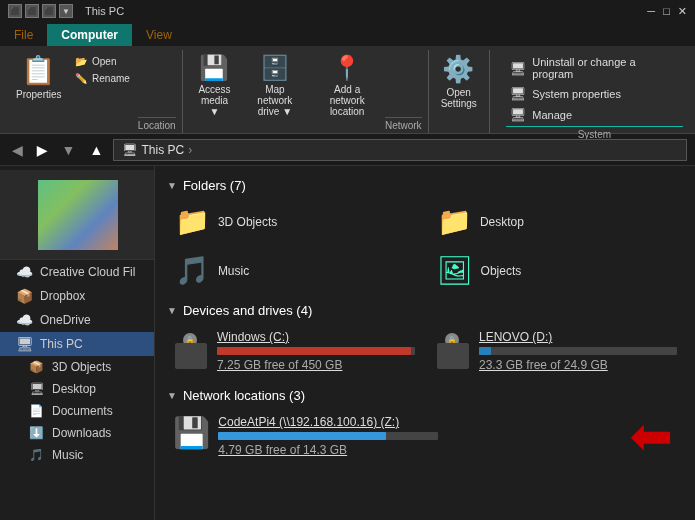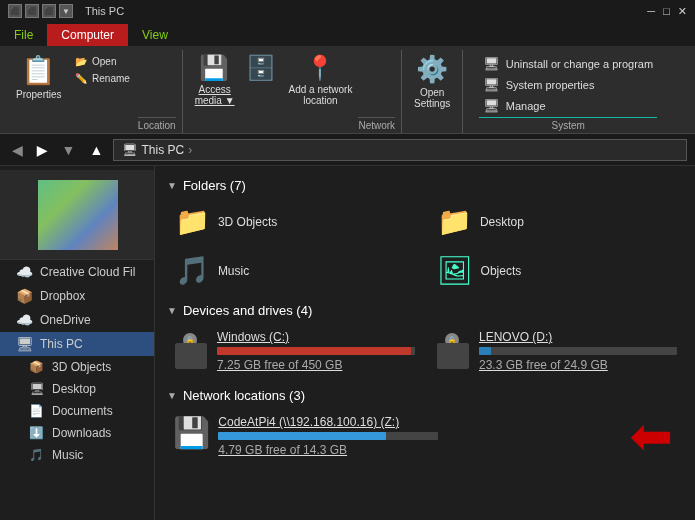--- a/index.html
+++ b/index.html
@@ -38,27 +38,28 @@
     .ribbon-tabs {
       display: flex;
       background: #1a1a1a;
       height: 24px;
       align-items: flex-end;
     }
     .ribbon-tab {
       padding: 4px 14px;
       font-size: 12px;
       cursor: pointer;
-      color: #84cc16;
+      color: #a16207;
       height: 22px;
       display: flex; align-items: center;
     }
     .ribbon-tab.active {
-      background: #b91c1c;
+      background: #0f766e;
       color: #fff;
+      font-weight: bold;
     }
 
     
     .ribbon {
       background: #2d2d2d;
       border-bottom: 1px solid #444;
       display: flex;
       height: 88px;
       padding: 4px 4px 0 4px;
     }
@@ -335,25 +336,27 @@
         <span>✏️</span>
         <span>Rename</span>
       </div>
     </div>
     <div class="ribbon-group-label">Location</div>
   </div>
 
   <div class="ribbon-large-group">
     <div class="ribbon-large-btn">
       <div style="font-size:24px;">💾</div>
-      <span style="font-size:10px; text-align:center; white-space:pre-line;text-decoration:underline;">Access
+      <span style="font-size:10px; text-align:center; white-space:pre-line;">Access
 media ▼</span>
     </div>
     <div class="ribbon-large-btn">
       <div style="font-size:24px;">🗄️</div>
+      <span style="font-size:10px; text-align:center; white-space:pre-line;">Map network
+drive ▼</span>
     </div>
     <div class="ribbon-large-btn">
       <div style="font-size:24px;">📍</div>
       <span style="font-size:10px; text-align:center; white-space:pre-line;">Add a network
 location</span>
     </div>
     <div class="ribbon-group-label">Network</div>
   </div>
 
   <div class="ribbon-large-group">

